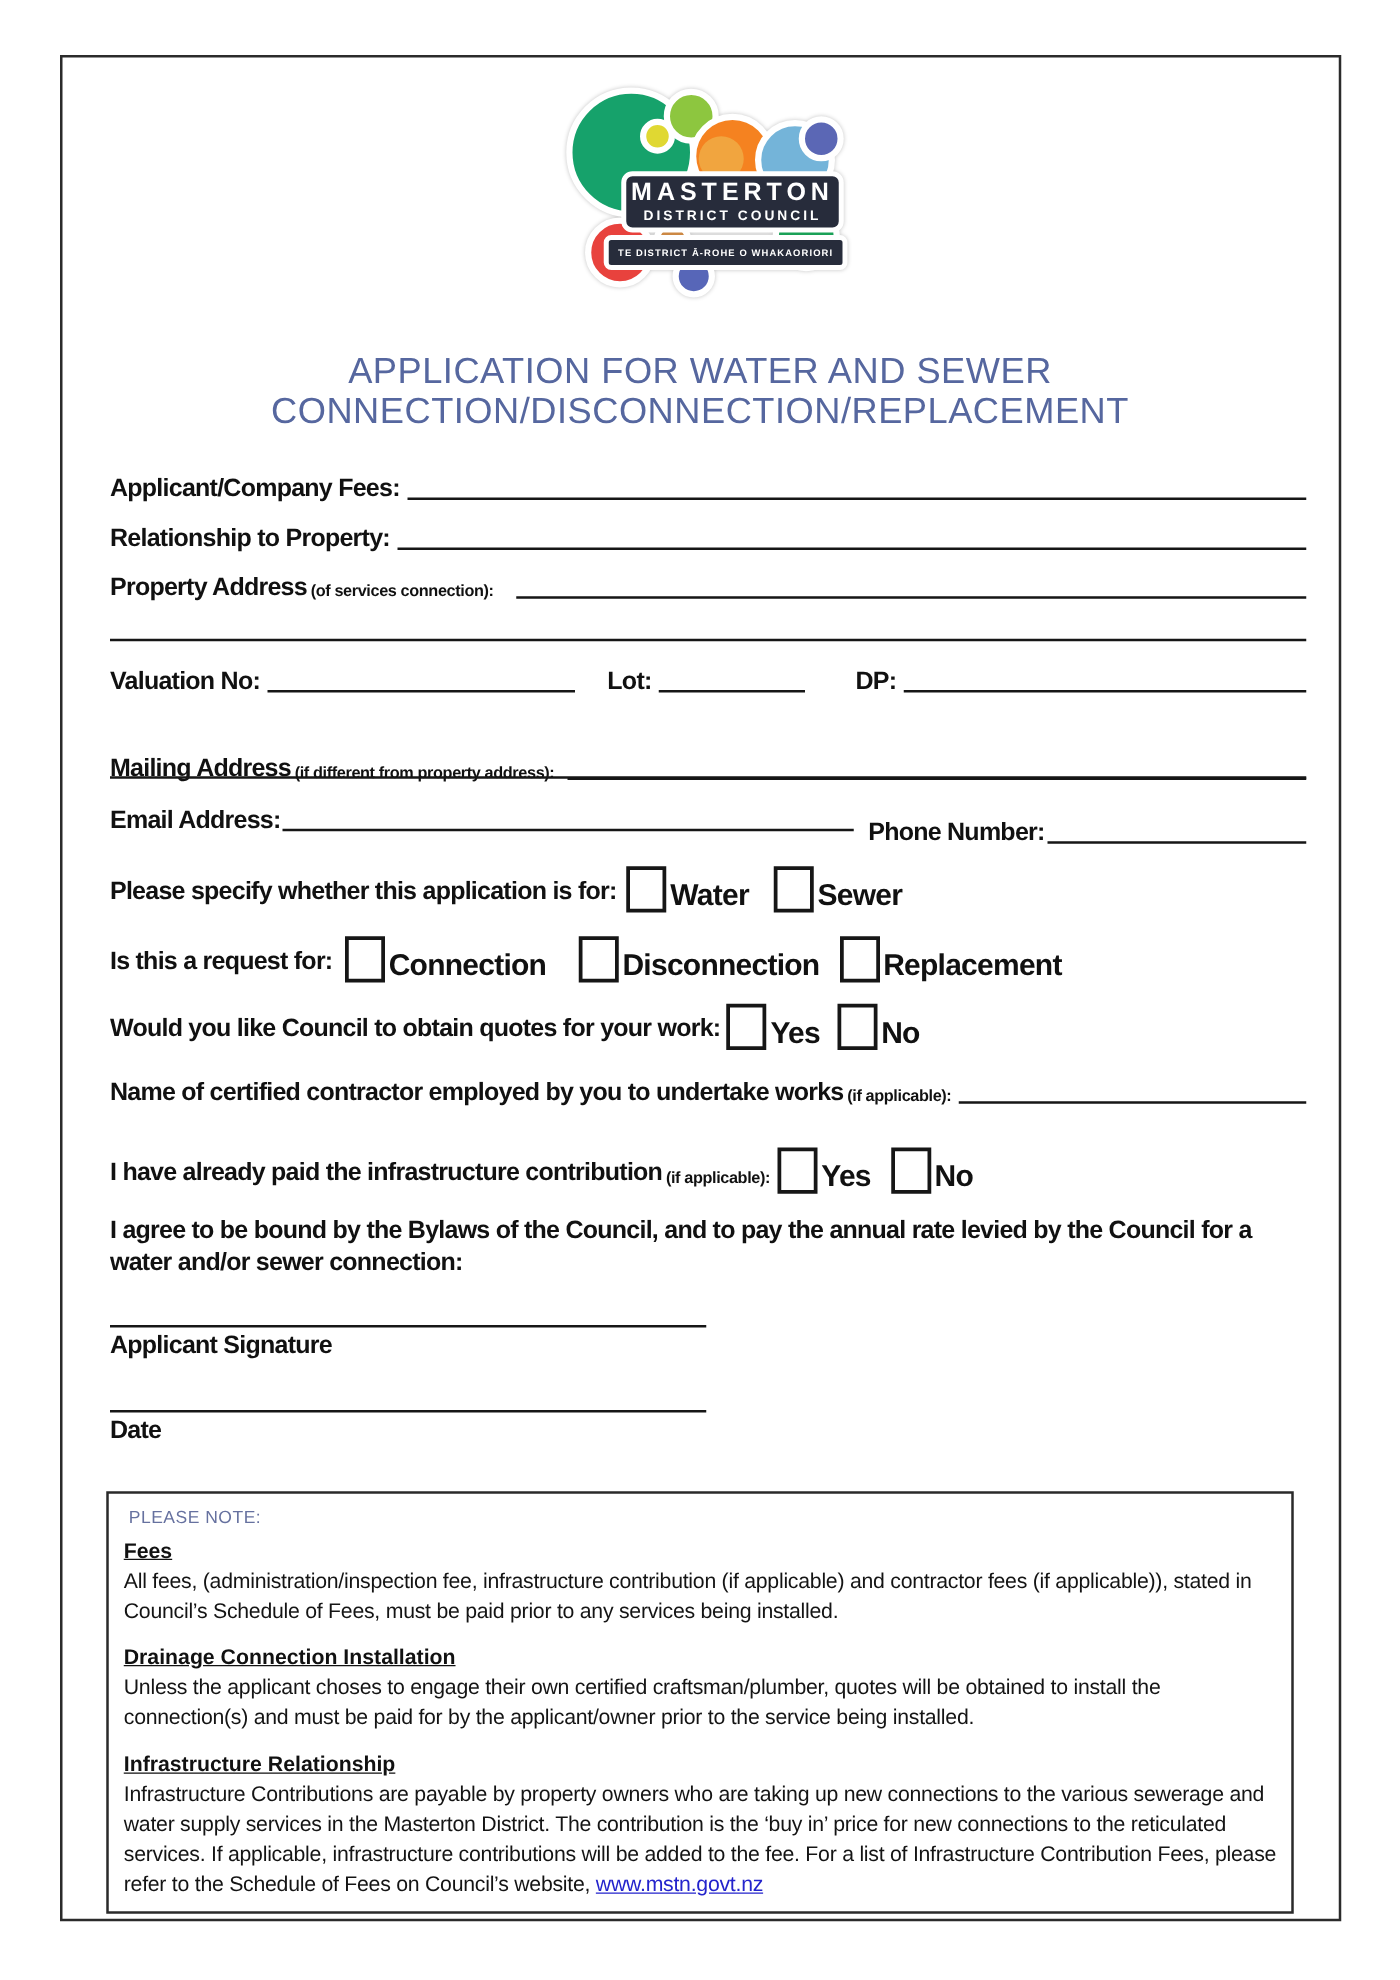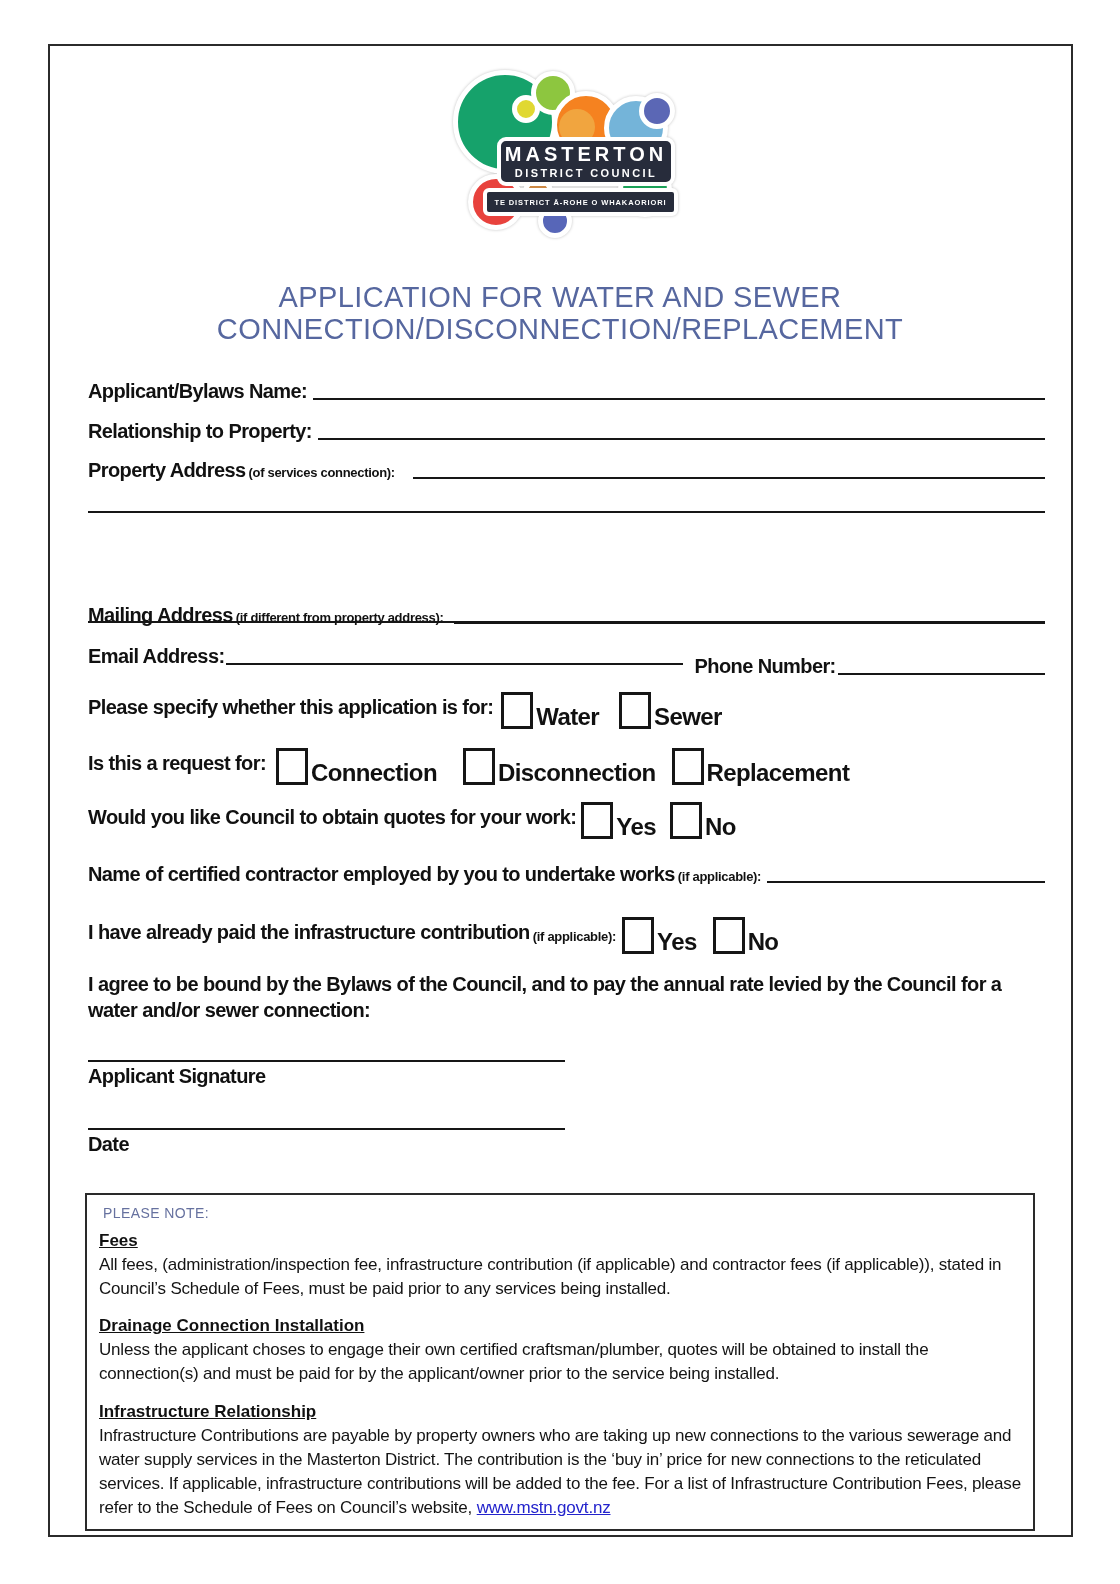--- a/index.html
+++ b/index.html
@@ -24,21 +24,21 @@
 
   
   .title{position:absolute;left:0;top:281px;width:100%;text-align:center;
          color:#56679f;font-size:29px;font-weight:400;letter-spacing:0.4px;line-height:1.12;}
 
   
   .row{position:absolute;left:88px;right:75px;display:flex;align-items:flex-end;}
   .lbl{font-size:20px;font-weight:700;letter-spacing:-0.6px;line-height:1.15;color:#111;white-space:nowrap;}
   .sm{font-size:13px;font-weight:700;letter-spacing:-0.3px;white-space:nowrap;margin:0 0 2px 3px;color:#111;}
   .wline{flex:1;border-bottom:2px solid #161616;margin:0 0 3px 6px;min-width:28px;height:1px;}
-  .cbrow{position:absolute;left:88px;right:75px;display:flex;align-items:flex-start;}
+  .cbrow{position:absolute;left:88px;right:75px;display:flex;align-items:center;}
   .cbrow .lbl{margin-top:4px;}
   .cb{width:32px;height:37px;border:3px solid #161616;background:#fff;flex:none;box-sizing:border-box;}
   .opt{font-size:24px;font-weight:700;letter-spacing:-0.6px;white-space:nowrap;margin:11px 0 0 3px;color:#111;}
   .shift{transform:translateY(10px);}
   .agree{position:absolute;left:88px;right:75px;top:971px;margin:0;
          font-size:20px;font-weight:700;letter-spacing:-0.6px;line-height:1.32;color:#111;}
   .sigblock{position:absolute;left:88px;width:477px;}
   .sigline{border-bottom:2px solid #161616;height:24px;}
   .siglabel{font-size:20px;font-weight:700;letter-spacing:-0.6px;margin-top:3px;color:#111;}
 
@@ -75,38 +75,46 @@
     </div>
     <div class="logo-bar">TE DISTRICT Ā-ROHE O WHAKAORIORI</div>
   </div>
 
   <div class="title">
     <div>APPLICATION FOR WATER AND SEWER</div>
     <div>CONNECTION/DISCONNECTION/REPLACEMENT</div>
   </div>
 
   <div class="row" style="top:380px">
-    <span class="lbl">Applicant/Bylaws Name:</span>
+    <span class="lbl">Applicant/Company Fees:</span>
     <span class="wline"></span>
   </div>
 
   <div class="row" style="top:420px">
     <span class="lbl">Relationship to Property:</span>
     <span class="wline"></span>
   </div>
 
   <div class="row" style="top:459px">
     <span class="lbl">Property Address</span>
     <span class="sm">(of services connection):</span>
     <span class="wline" style="margin-left:18px;"></span>
   </div>
   <div class="row" style="top:494px;height:22px;">
     <span class="wline" style="margin-left:0;"></span>
   </div>
 
+  <div class="row" style="top:534px">
+    <span class="lbl">Valuation No:</span>
+    <span class="wline" style="flex:2.1;"></span>
+    <span class="lbl" style="margin-left:26px;">Lot:</span>
+    <span class="wline" style="flex:1;"></span>
+    <span class="lbl" style="margin-left:40px;">DP:</span>
+    <span class="wline" style="flex:2.75;"></span>
+  </div>
 
   <div class="row" style="top:604px">
     <span class="lbl">Mailing Address</span>
     <span class="sm">(if different from property address):</span>
     <span class="wline" style="margin-left:10px;"></span>
   </div>
   <div class="row" style="top:604px;height:22px;">
     <span class="wline" style="margin-left:0;"></span>
   </div>
 

